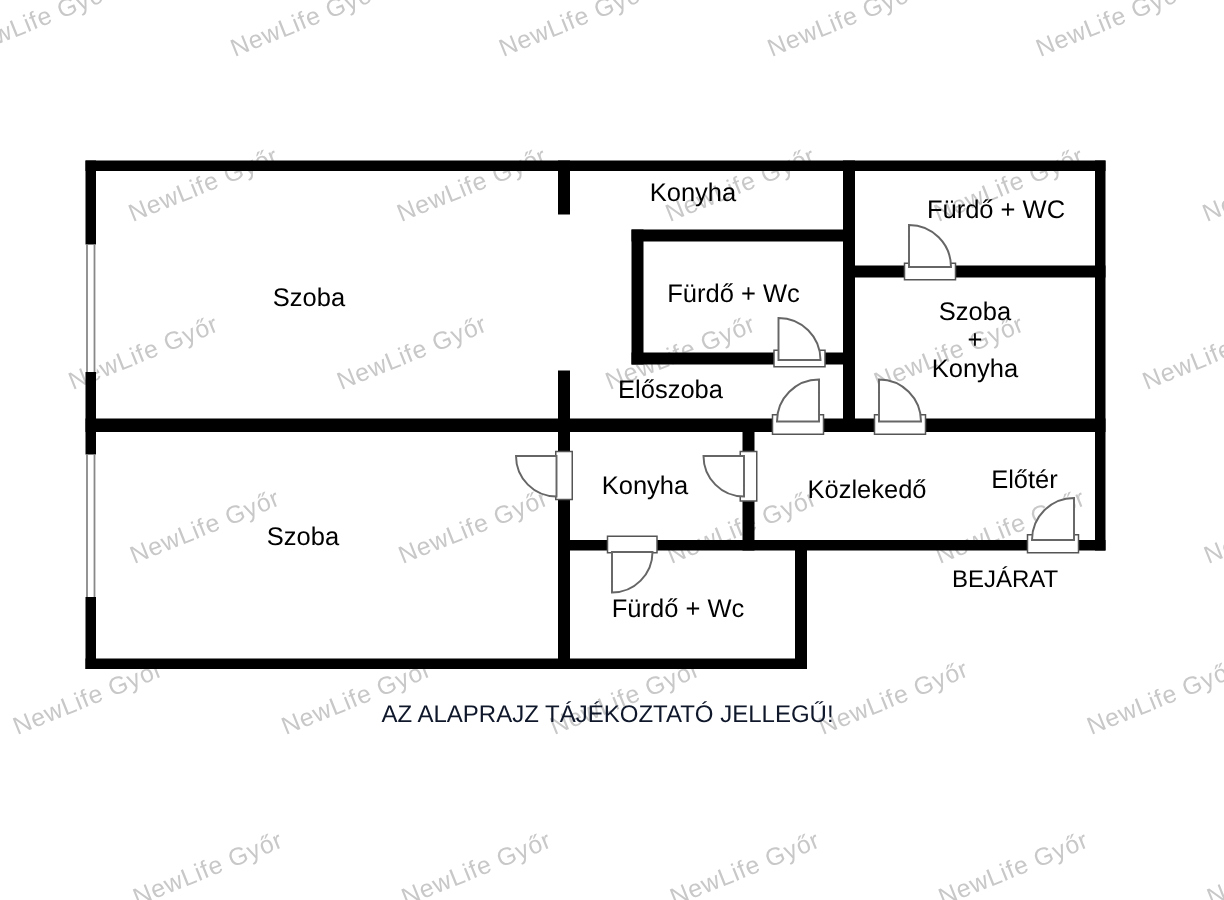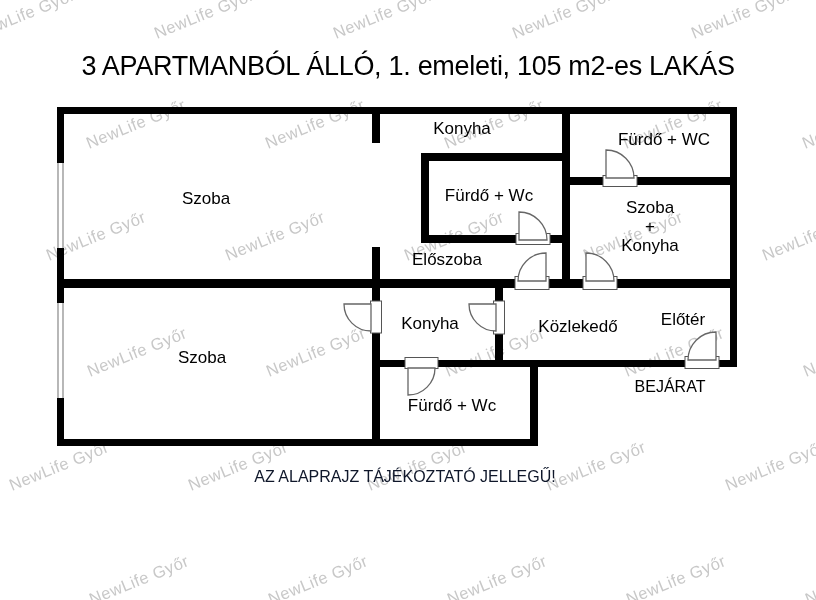--- a/index.html
+++ b/index.html
@@ -123,21 +123,20 @@
     <rect class="thr" x="493.5" y="301" width="11" height="33"></rect>
     <path class="door" d="M496,304 L469,304 A27,27 0 0 0 496,331 Z"></path>
 
     <rect class="thr" x="405" y="357.5" width="33" height="11"></rect>
     <path class="door" d="M408,368 L408,395 A27,27 0 0 0 435,368 Z"></path>
 
     <rect class="thr" x="685" y="356.5" width="34" height="12"></rect>
     <path class="door" d="M716,360 L716,332 A28,28 0 0 0 688,360 Z"></path>
   </svg>
 
-  <div class="title">3 APARTMANBÓL ÁLLÓ, 1. emeleti, 105 m2-es LAKÁS</div>
 
   <div class="lbl" style="left:206px;top:199px;">Szoba</div>
   <div class="lbl" style="left:462px;top:129px;">Konyha</div>
   <div class="lbl" style="left:489px;top:196px;">Fürdő + Wc</div>
   <div class="lbl" style="left:664px;top:140px;">Fürdő + WC</div>
   <div class="lbl" style="left:650px;top:208px;">Szoba</div>
   <div class="lbl" style="left:650px;top:227px;">+</div>
   <div class="lbl" style="left:650px;top:246px;">Konyha</div>
   <div class="lbl" style="left:447px;top:260px;">Előszoba</div>
   <div class="lbl" style="left:202px;top:358px;">Szoba</div>

